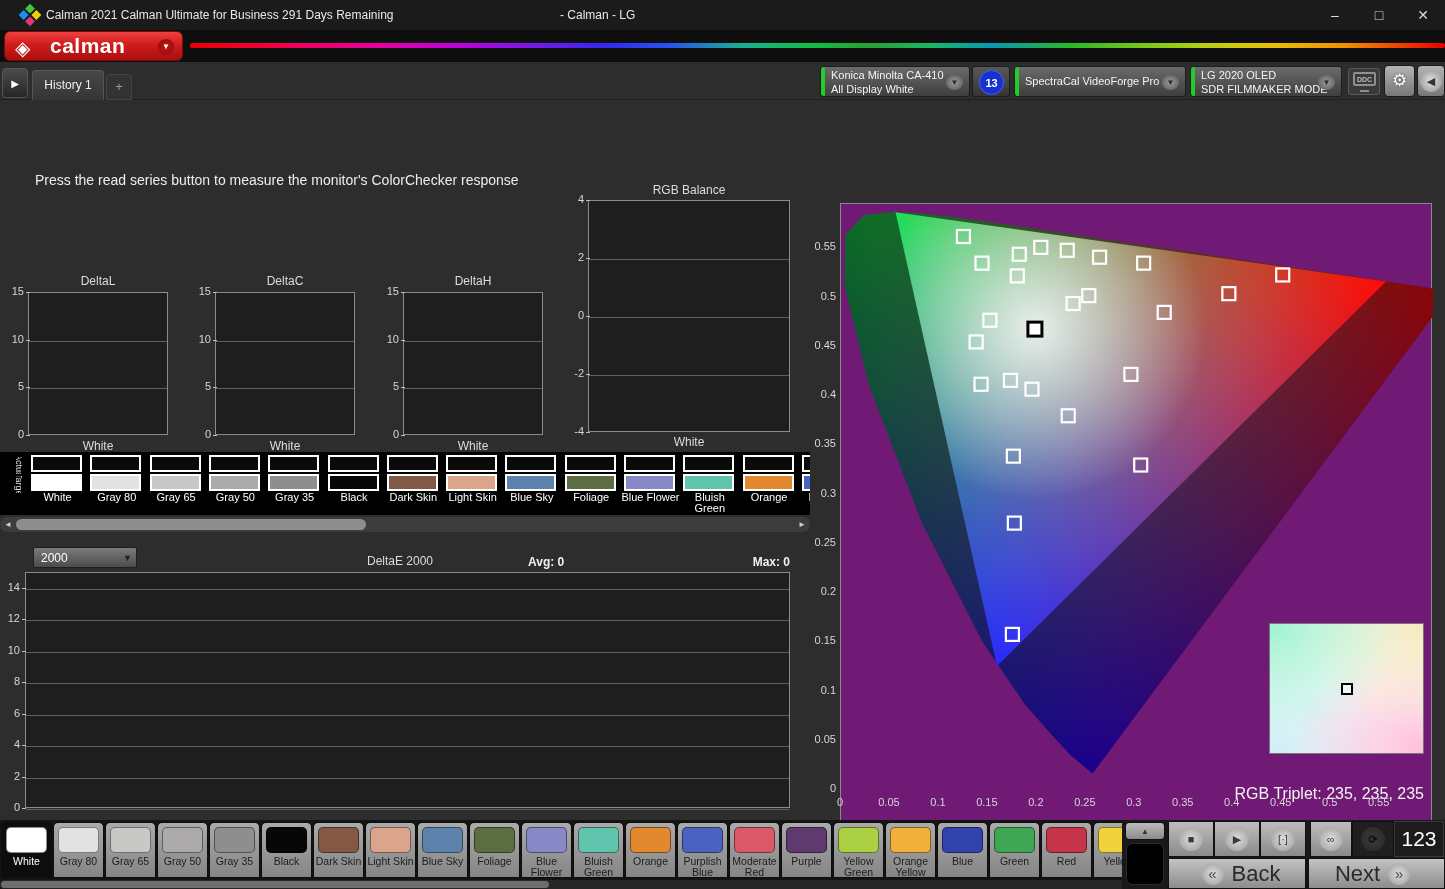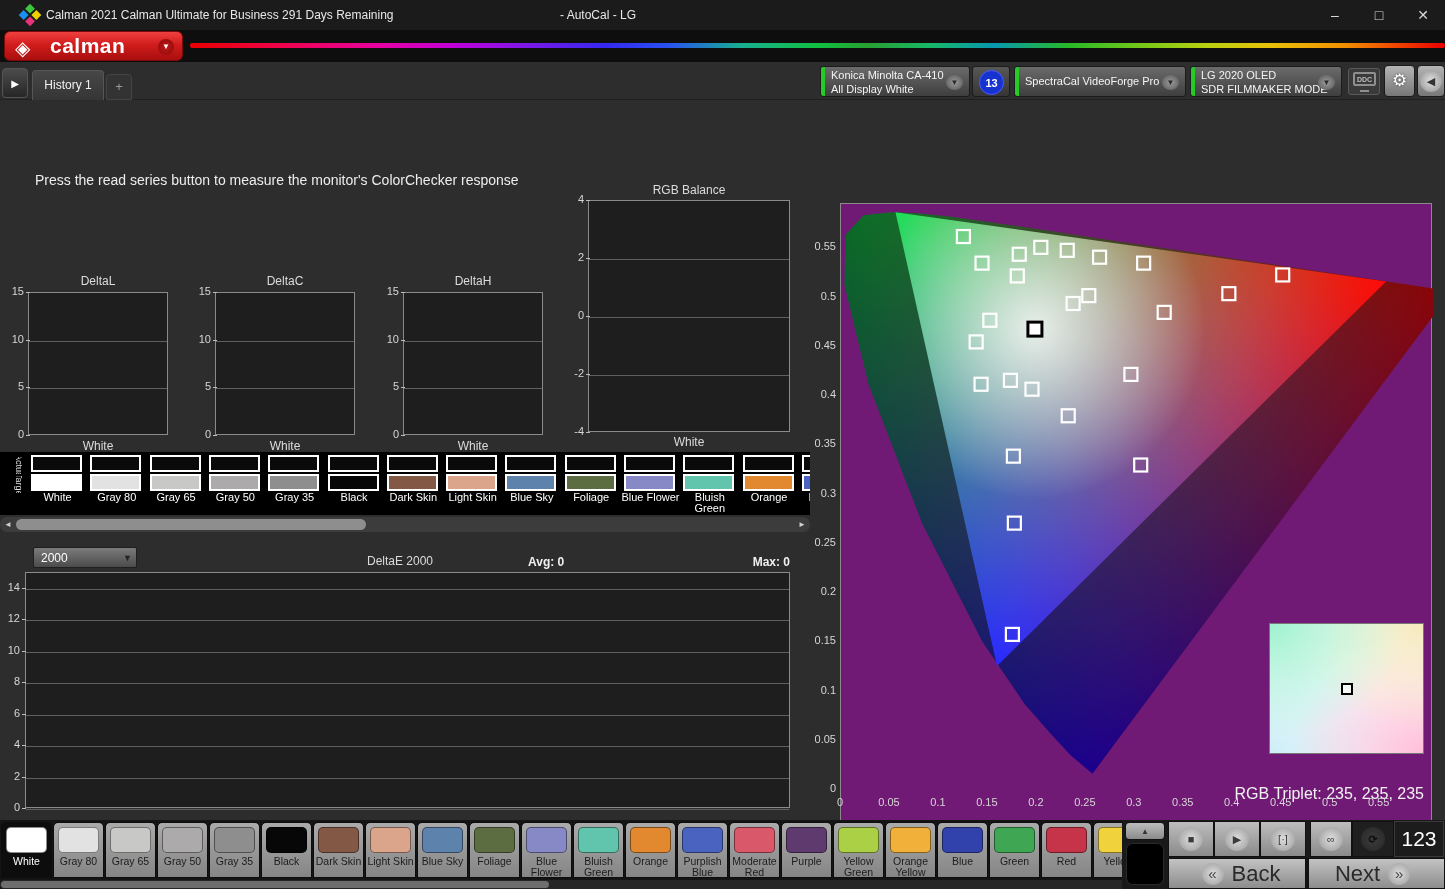--- a/index.html
+++ b/index.html
@@ -156,21 +156,21 @@
 <div class="screen">
 
   <div class="titlebar">
     <div class="logo-ico">
       <i style="background:#3ec63e"></i>
         <i style="background:#f0d000"></i>
       <i style="background:#1890f0"></i>
         <i style="background:#e8327a"></i>
     </div>
     <div class="apptitle">Calman 2021 Calman Ultimate for Business 291 Days Remaining</div>
-    <div class="doctitle">-  AutoCal - LG</div>
+    <div class="doctitle">-  Calman - LG</div>
     <div class="winbtn" style="right:88px">–</div>
     <div class="winbtn" style="right:44px">□</div>
     <div class="winbtn" style="right:0">✕</div>
   </div>
 
   <div class="logorow">
     <div class="calman-btn">
       <span class="dia">◈</span>
       <span class="word">calman</span>
       <span class="caret">▼</span>

